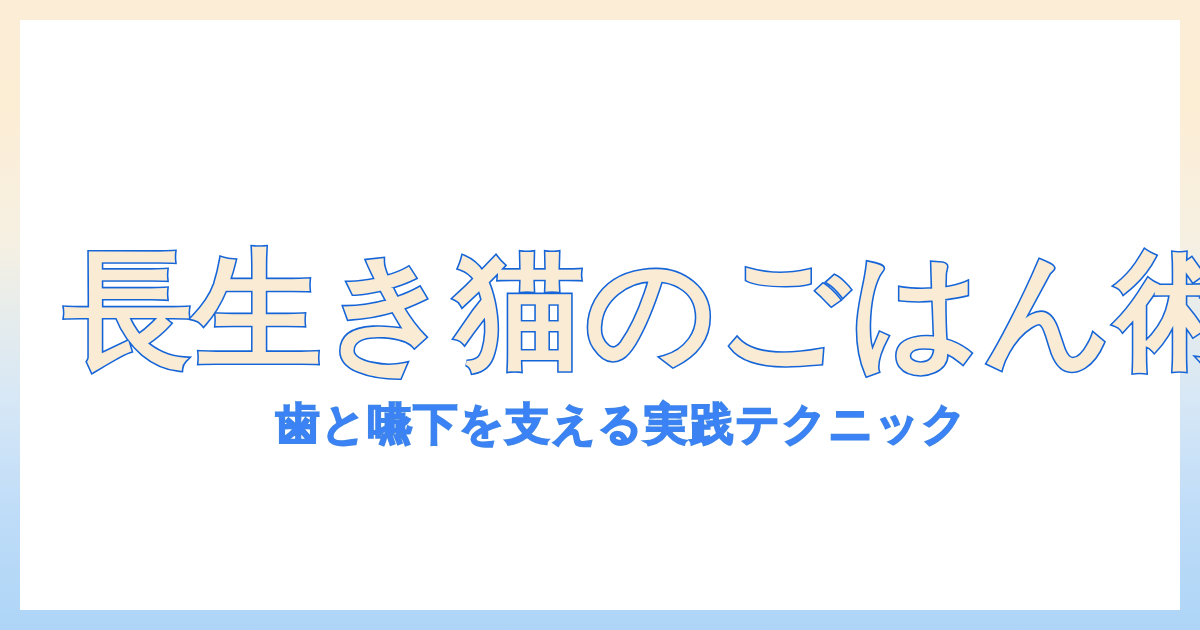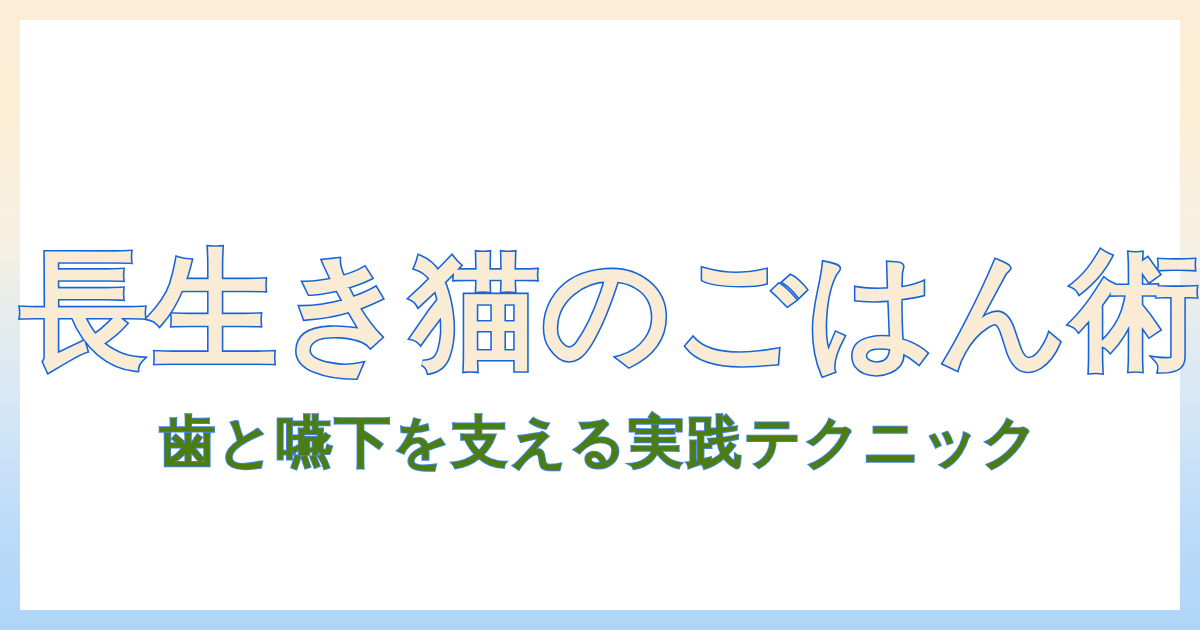--- a/index.html
+++ b/index.html
@@ -46,20 +46,21 @@
 
   
   .content {
     position: absolute;
     inset: 20px;
     z-index: 2;
     display: flex;
     flex-direction: column;
     align-items: center;
     justify-content: flex-start;
+    margin-left: 44px;
   }
 
   .title {
     position: absolute;
     left: 0;
     right: 0;
     top: 140px;
     text-align: center;
     font-size: 128px;
     line-height: 1.0;
@@ -71,26 +72,26 @@
     paint-order: stroke fill;
     font-family: "DejaVu Sans", "Liberation Sans", sans-serif;
   }
 
   .subtitle {
     position: absolute;
     left: 0;
     right: 0;
     top: 338px;
     text-align: center;
-    font-size: 56px;
+    font-size: 44px;
     line-height: 1.0;
     font-weight: 700;
     letter-spacing: 0.035em;
     white-space: nowrap;
-    color: #4d7c0f;
+    color: #3b82f6;
     -webkit-text-stroke: 1.9px #3f86e4;
     paint-order: stroke fill;
     font-family: "DejaVu Sans", "Liberation Sans", sans-serif;
   }
 </style>
 </head>
 <body>
 
 <div class="canvas">
 

